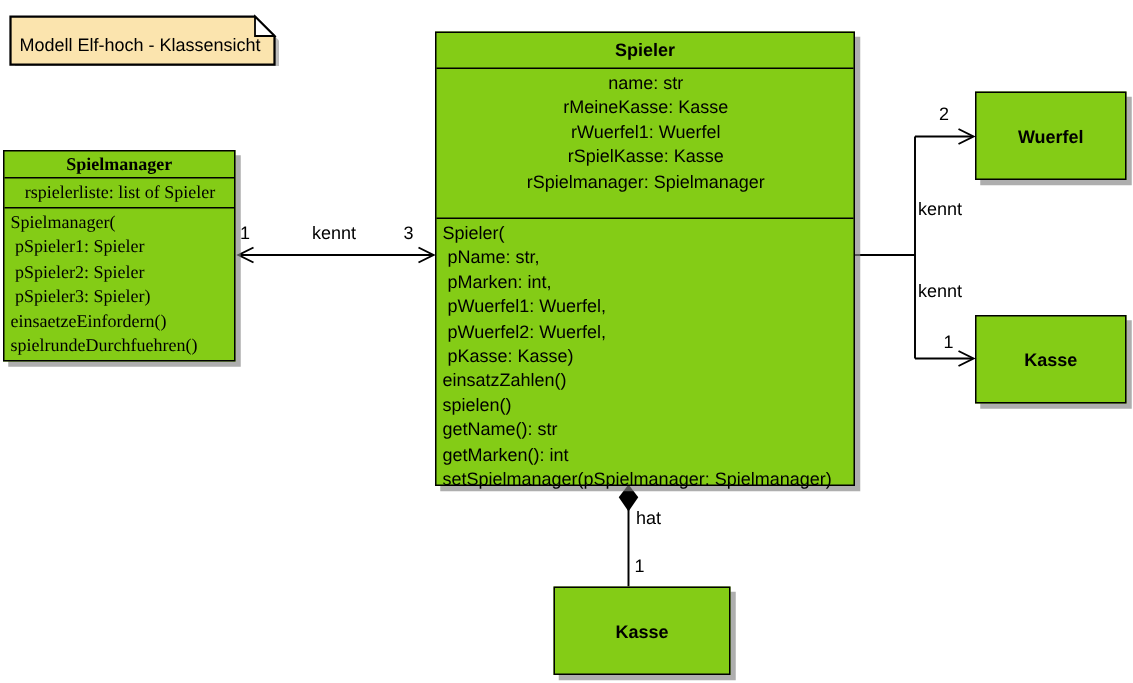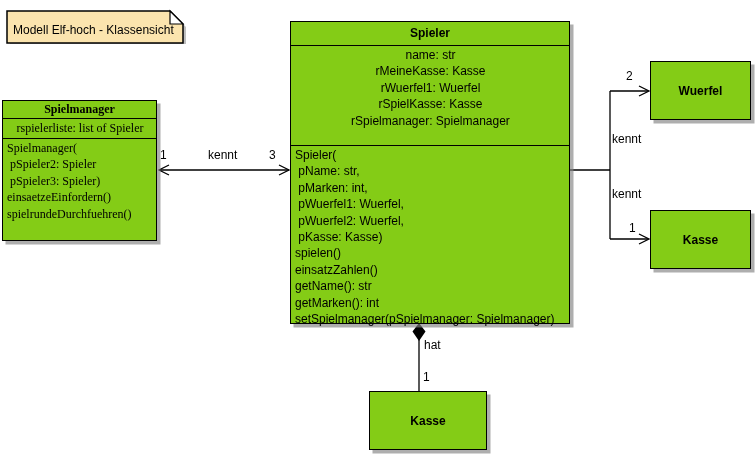--- a/index.html
+++ b/index.html
@@ -64,20 +64,21 @@
     <span class="note-text">Modell Elf-hoch - Klassensicht</span>
   </div>
 
   <div class="uml-class sm" style="left:2px; top:100px; width:155px; height:141px;font-family:Liberation Serif, serif;">
     <div class="uml-title" style="height:18px; line-height:17px;">Spielmanager</div>
     <div class="uml-section with-sep" style="height:19.5px;">
       <div class="uml-line">rspielerliste: list of Spieler</div>
     </div>
     <div class="uml-section">
       <div class="uml-line">Spielmanager(</div>
+      <div class="uml-line"> pSpieler1: Spieler</div>
       <div class="uml-line"> pSpieler2: Spieler</div>
       <div class="uml-line"> pSpieler3: Spieler)</div>
       <div class="uml-line">einsaetzeEinfordern()</div>
       <div class="uml-line">spielrundeDurchfuehren()</div>
     </div>
   </div>
 
   <div class="uml-class" style="left:290px; top:21px; width:280px; height:303px;">
     <div class="uml-title" style="height:24px; line-height:23px;">Spieler</div>
     <div class="uml-section with-sep" style="height:100px;">
@@ -87,22 +88,22 @@
       <div class="uml-line">rSpielKasse: Kasse</div>
       <div class="uml-line">rSpielmanager: Spielmanager</div>
     </div>
     <div class="uml-section">
       <div class="uml-line">Spieler(</div>
       <div class="uml-line"> pName: str,</div>
       <div class="uml-line"> pMarken: int,</div>
       <div class="uml-line"> pWuerfel1: Wuerfel,</div>
       <div class="uml-line"> pWuerfel2: Wuerfel,</div>
       <div class="uml-line"> pKasse: Kasse)</div>
+      <div class="uml-line">einsatzZahlen()</div>
       <div class="uml-line">spielen()</div>
-      <div class="uml-line">einsatzZahlen()</div>
       <div class="uml-line">getName(): str</div>
       <div class="uml-line">getMarken(): int</div>
       <div class="uml-line">setSpielmanager(pSpielmanager: Spielmanager)</div>
     </div>
   </div>
 
   <div class="uml-class" style="left:650px; top:61px; width:101px; height:59px;">
     <div class="uml-title single">Wuerfel</div>
   </div>
 

